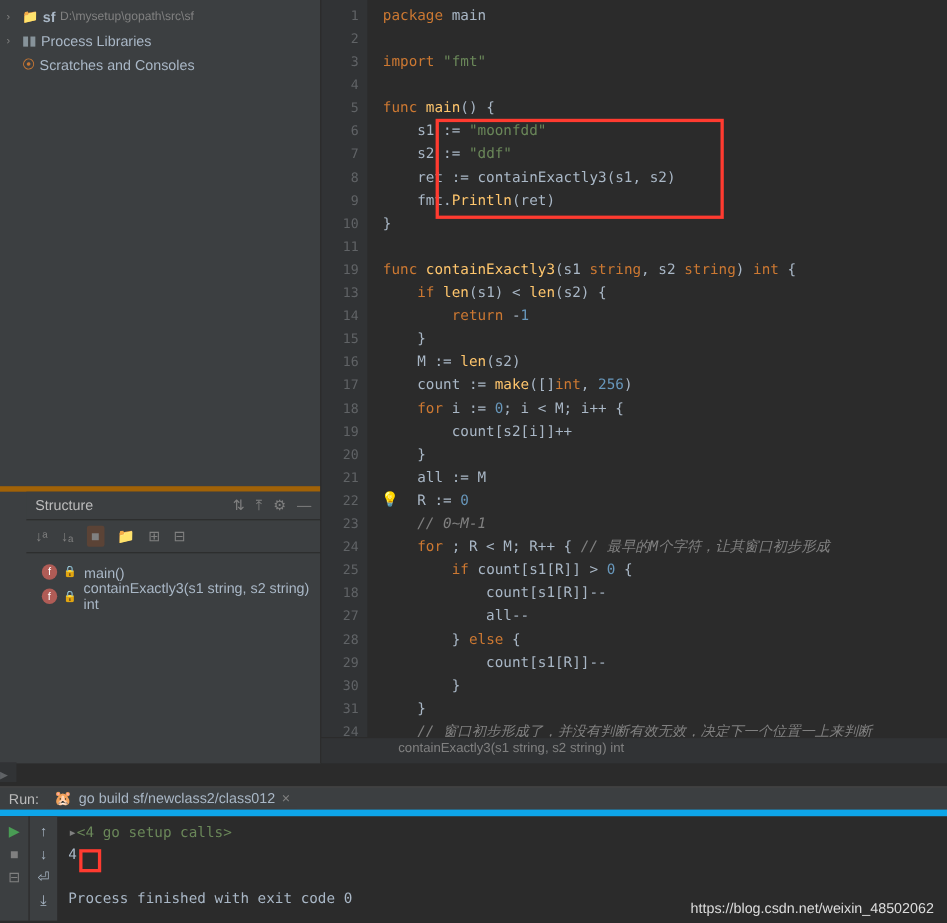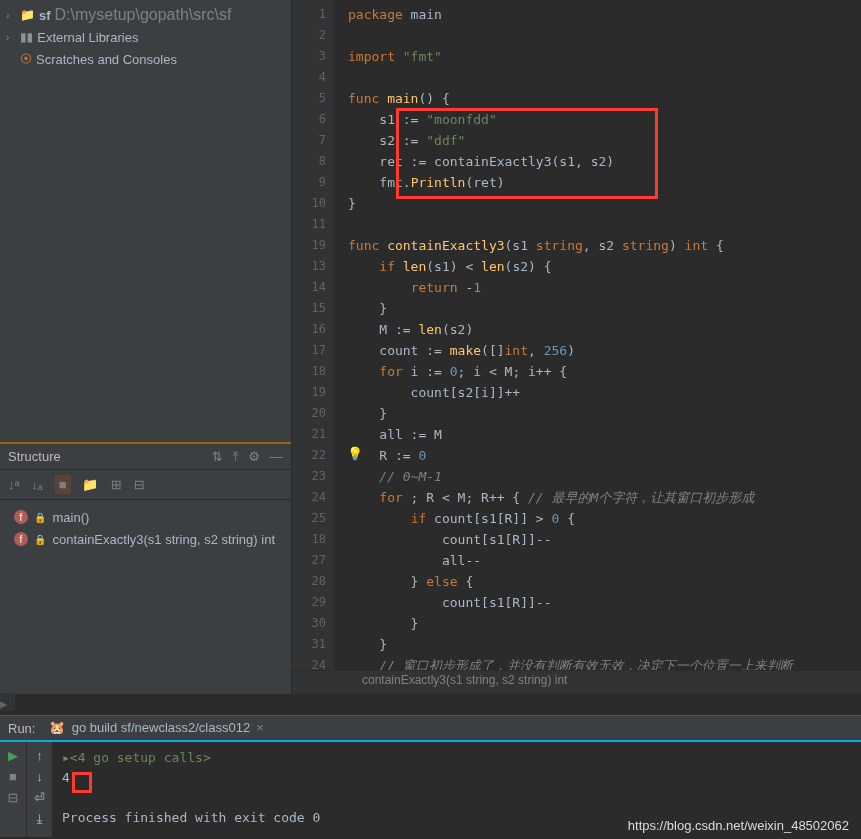--- a/index.html
+++ b/index.html
@@ -3,75 +3,75 @@
 <meta charset="utf-8">
 <style>
 * { margin:0; padding:0; box-sizing:border-box; }
 body { font-family:"Segoe UI",Arial,sans-serif; background:#2b2b2b; color:#a9b7c6; font-size:13px; width:861px; height:839px; overflow:hidden; position:relative; }
 .main-layout { display:flex; height:694px; }
 .left-panel { width:292px; display:flex; flex-direction:column; background:#3c3f41; border-right:1px solid #2b2b2b; }
 .project-tree { flex:0 0 442px; padding:4px 0; }
 .tree-row { display:flex; align-items:center; height:22px; padding-left:6px; gap:4px; cursor:pointer; }
 .tree-row.depth1 { padding-left:20px; }
 .chevron { width:10px; color:#808080; font-size:10px; }
-.structure-panel { border-top:2px solid #a16207; }
+.structure-panel { border-top:5px solid #a16207;padding-left:24px; }
 .structure-header { display:flex; align-items:center; height:26px; padding:0 8px; background:#3c3f41; border-bottom:1px solid #2b2b2b; }
 .structure-header .title { flex:1; color:#bbbbbb; }
 .header-icons { display:flex; gap:10px; }
 .header-icons span { color:#808080; cursor:pointer; }
 .structure-toolbar { display:flex; align-items:center; height:30px; padding:0 8px; gap:12px; border-bottom:1px solid #2b2b2b; }
 .structure-toolbar span { color:#808080; cursor:pointer; font-size:13px; }
 .structure-body { padding:6px 0; }
 .struct-row { display:flex; align-items:center; height:22px; padding-left:14px; gap:6px; }
 .badge-f { width:14px; height:14px; border-radius:7px; background:#b05c56; color:#fff; font-size:10px; display:flex; align-items:center; justify-content:center; }
 .lock { color:#c57633; font-size:10px; }
 .editor-panel { flex:1; display:flex; flex-direction:column; background:#2b2b2b; min-width:0; }
 .code-area { flex:1; display:flex; overflow:hidden; }
 .gutter { width:42px; background:#313335; text-align:right; padding:4px 8px 0 0; color:#606366; font-family:Consolas,monospace; font-size:12px; line-height:21px; user-select:none; }
 .code { flex:1; padding:4px 0 0 14px; font-family:Consolas,monospace; font-size:13px; line-height:21px; white-space:pre; position:relative; }
 .k{color:#cc7832;} .s{color:#6a8759;} .n{color:#6897bb;} .fn{color:#ffc66d;} .c{color:#808080;font-style:italic;} .t{color:#cc7832;} .p{color:#a9b7c6;}
 .highlight-box { position:absolute; border:3px solid #ff3b30; pointer-events:none; }
 .bulb { position:absolute; left:347px; top:446px; color:#ffc66d; font-size:13px; }
 .breadcrumb { height:24px; background:#313335; border-top:1px solid #2b2b2b; padding:2px 10px 0 70px; color:#808080; font-size:12px; }
 .run-panel { height:121px; background:#2b2b2b; border-top:1px solid #555; }
-.run-tabs { height:26px; display:flex; align-items:center; padding:0 8px; background:#3c3f41; border-bottom:2px solid #0ea5e9; gap:8px; }
+.run-tabs { height:26px; display:flex; align-items:center; padding:0 8px; background:#3c3f41; border-bottom:6px solid #0ea5e9; gap:8px; }
 .run-tabs .label { color:#bbbbbb; }
 .run-tab { display:flex; align-items:center; gap:6px; padding:0 6px; border-bottom:2px solid transparent; }
 .run-tab.active { border-bottom:2px solid #3c3f41; }
 .close-x { color:#808080; cursor:pointer; }
 .run-body { display:flex; height:95px; }
 .run-controls { width:26px; display:flex; flex-direction:column; align-items:center; gap:6px; padding-top:6px; background:#3c3f41; }
 .run-controls .play{color:#499c54;} .run-controls span{color:#808080;cursor:pointer;font-size:13px;}
 .run-sub { width:26px; display:flex; flex-direction:column; align-items:center; gap:6px; padding-top:6px; background:#3c3f41; border-left:1px solid #2b2b2b; }
 .console { flex:1; padding:6px 10px; font-family:Consolas,monospace; font-size:13px; line-height:20px; }
 .watermark { position:absolute; right:12px; bottom:6px; color:#dcdcdc; font-size:13px; background:transparent; }
 .folder-icon{color:#87939a;font-size:12px;}
 .lib-icon{color:#87939a;font-size:12px;}
 .scratch-icon{color:#c57633;font-size:12px;}
-.mute{color:#808080;font-size:16px;}
+.mute{color:#808080;font-size:11px;}
 .result-box{position:absolute;border:3px solid #ff3b30;left:72px;top:772px;width:20px;height:21px;pointer-events:none;}
 </style>
 </head>
 <body>
 
 
 
 <div class="main-layout">
   <div class="left-panel">
     <div class="project-tree">
       <div class="tree-row">
         <span class="chevron">›</span>
         <span class="folder-icon">📁</span>
         <b>sf</b>
         <span class="mute">D:\mysetup\gopath\src\sf</span>
       </div>
       <div class="tree-row">
         <span class="chevron">›</span>
         <span class="lib-icon">▮▮</span>
-        <span>External Libraries</span>
+        <span>Process Libraries</span>
       </div>
       <div class="tree-row depth1">
         <span class="scratch-icon">⦿</span>
         <span>Scratches and Consoles</span>
       </div>
     </div>
     <div class="structure-panel">
       <div class="structure-header">
         <span class="title">Structure</span>
         <div class="header-icons">

